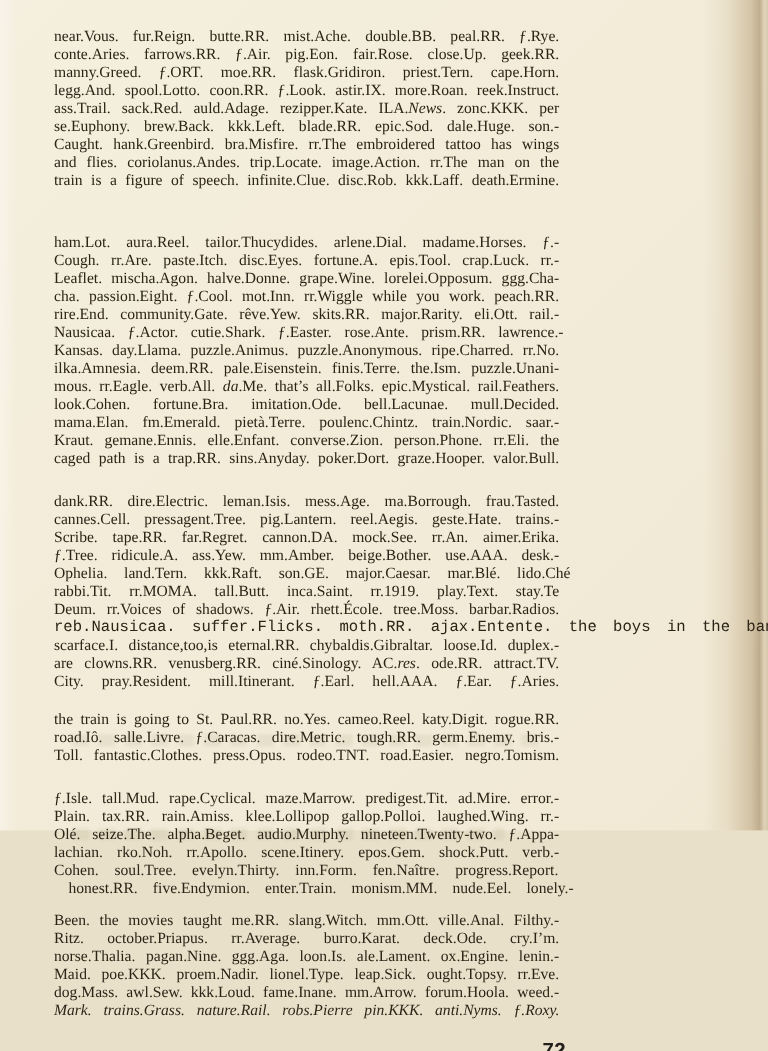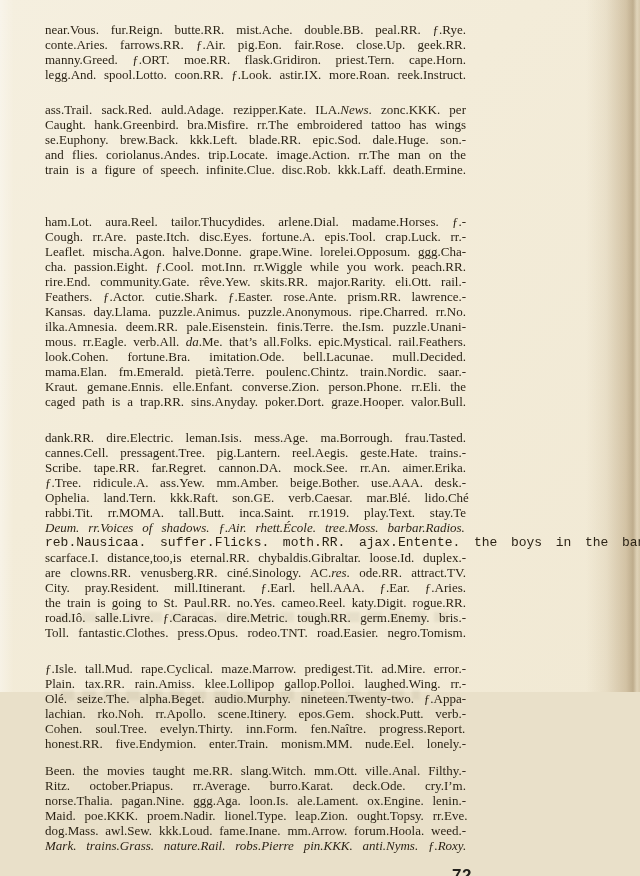--- a/index.html
+++ b/index.html
@@ -56,66 +56,66 @@
 
 <div class="page">
   <div class="ghost g1"></div>
   <div class="ghost g2"></div>
   <div class="text-block" id="text-block">
       <div class="para">
         <div class="line" style="word-spacing: 8.55px;">near.Vous. fur.Reign. butte.RR. mist.Ache. double.BB. peal.RR. ƒ.Rye.</div>
         <div class="line" style="word-spacing: 9.03px;">conte.Aries. farrows.RR. ƒ.Air. pig.Eon. fair.Rose. close.Up. geek.RR.</div>
         <div class="line" style="word-spacing: 11.18px;">manny.Greed. ƒ.ORT. moe.RR. flask.Gridiron. priest.Tern. cape.Horn.</div>
         <div class="line" style="word-spacing: 4.45px;">legg.And. spool.Lotto. coon.RR. ƒ.Look. astir.IX. more.Roan. reek.Instruct.</div>
-        <div class="line" style="word-spacing: 5.98px; margin-top: 20px;">ass.Trail. sack.Red. auld.Adage. rezipper.Kate. ILA.<i>News</i>. zonc.KKK. per</div>
+        <div class="line" style="word-spacing: 5.98px;">ass.Trail. sack.Red. auld.Adage. rezipper.Kate. ILA.<i>News</i>. zonc.KKK. per</div>
+        <div class="line" style="word-spacing: 8.29px;">se.Euphony. brew.Back. kkk.Left. blade.RR. epic.Sod. dale.Huge. son.-</div>
         <div class="line" style="word-spacing: 5.22px;">Caught. hank.Greenbird. bra.Misfire. rr.The embroidered tattoo has wings</div>
-        <div class="line" style="word-spacing: 8.29px;">se.Euphony. brew.Back. kkk.Left. blade.RR. epic.Sod. dale.Huge. son.-</div>
         <div class="line" style="word-spacing: 5.06px;">and flies. coriolanus.Andes. trip.Locate. image.Action. rr.The man on the</div>
         <div class="line" style="word-spacing: 3.8px;">train is a figure of speech. infinite.Clue. disc.Rob. kkk.Laff. death.Ermine.</div>
       </div>
       <div class="para">
         <div class="line" style="word-spacing: 9.98px; margin-top: 37px;">ham.Lot. aura.Reel. tailor.Thucydides. arlene.Dial. madame.Horses. ƒ.-</div>
         <div class="line" style="word-spacing: 6.38px;">Cough. rr.Are. paste.Itch. disc.Eyes. fortune.A. epis.Tool. crap.Luck. rr.-</div>
         <div class="line" style="word-spacing: 4.38px;">Leaflet. mischa.Agon. halve.Donne. grape.Wine. lorelei.Opposum. ggg.Cha-</div>
         <div class="line" style="word-spacing: 4.53px;">cha. passion.Eight. ƒ.Cool. mot.Inn. rr.Wiggle while you work. peach.RR.</div>
         <div class="line" style="word-spacing: 6.48px;">rire.End. community.Gate. rêve.Yew. skits.RR. major.Rarity. eli.Ott. rail.-</div>
-        <div class="line" style="word-spacing: 7.35px;">Feathers. ƒ.Actor. cutie.Shark. ƒ.Easter. rose.Ante. prism.RR. lawrence.-</div>
+        <div class="line" style="word-spacing: 7.35px;">Nausicaa. ƒ.Actor. cutie.Shark. ƒ.Easter. rose.Ante. prism.RR. lawrence.-</div>
         <div class="line" style="word-spacing: 4.37px;">Kansas. day.Llama. puzzle.Animus. puzzle.Anonymous. ripe.Charred. rr.No.</div>
         <div class="line" style="word-spacing: 5.39px;">ilka.Amnesia. deem.RR. pale.Eisenstein. finis.Terre. the.Ism. puzzle.Unani-</div>
         <div class="line" style="word-spacing: 3.1px;">mous. rr.Eagle. verb.All. <i>da</i>.Me. that’s all.Folks. epic.Mystical. rail.Feathers.</div>
         <div class="line" style="word-spacing: 15.72px;">look.Cohen. fortune.Bra. imitation.Ode. bell.Lacunae. mull.Decided.</div>
         <div class="line" style="word-spacing: 8.43px;">mama.Elan. fm.Emerald. pietà.Terre. poulenc.Chintz. train.Nordic. saar.-</div>
         <div class="line" style="word-spacing: 5.97px;">Kraut. gemane.Ennis. elle.Enfant. converse.Zion. person.Phone. rr.Eli. the</div>
         <div class="line" style="word-spacing: 3.72px;">caged path is a trap.RR. sins.Anyday. poker.Dort. graze.Hooper. valor.Bull.</div>
       </div>
       <div class="para">
         <div class="line" style="word-spacing: 8.93px;">dank.RR. dire.Electric. leman.Isis. mess.Age. ma.Borrough. frau.Tasted.</div>
         <div class="line" style="word-spacing: 8.49px;">cannes.Cell. pressagent.Tree. pig.Lantern. reel.Aegis. geste.Hate. trains.-</div>
         <div class="line" style="word-spacing: 8.97px;">Scribe. tape.RR. far.Regret. cannon.DA. mock.See. rr.An. aimer.Erika.</div>
         <div class="line" style="word-spacing: 8.32px;">ƒ.Tree. ridicule.A. ass.Yew. mm.Amber. beige.Bother. use.AAA. desk.-</div>
-        <div class="line" style="word-spacing: 10.74px;">Ophelia. land.Tern. kkk.Raft. son.GE. verb.Caesar. mar.Blé. lido.Ché</div>
+        <div class="line" style="word-spacing: 10.74px;">Ophelia. land.Tern. kkk.Raft. son.GE. major.Caesar. mar.Blé. lido.Ché</div>
         <div class="line" style="word-spacing: 11.55px; text-align: center;">rabbi.Tit. rr.MOMA. tall.Butt. inca.Saint. rr.1919. play.Text. stay.Te</div>
-        <div class="line" style="word-spacing: 5.71px; font-style: italic;">Deum. rr.Voices of shadows. ƒ.Air. rhett.École. tree.Moss. barbar.Radios.</div>
+        <div class="line" style="word-spacing: 5.71px;">Deum. rr.Voices of shadows. ƒ.Air. rhett.École. tree.Moss. barbar.Radios.</div>
         <div class="line" style="word-spacing: 5.81px; font-family: Liberation Mono, monospace;">reb.Nausicaa. suffer.Flicks. moth.RR. ajax.Entente. the boys in the band</div>
         <div class="line" style="word-spacing: 5.5px;">scarface.I. distance,too,is eternal.RR. chybaldis.Gibraltar. loose.Id. duplex.-</div>
         <div class="line" style="word-spacing: 6.19px;">are clowns.RR. venusberg.RR. ciné.Sinology. AC.<i>res</i>. ode.RR. attract.TV.</div>
         <div class="line" style="word-spacing: 11.78px;">City. pray.Resident. mill.Itinerant. ƒ.Earl. hell.AAA. ƒ.Ear. ƒ.Aries.</div>
-        <div class="line" style="word-spacing: 2.85px;">the train is going to St. Paul.RR. no.Yes. cameo.Reel. katy.Digit. rogue.RR.</div>
+        <div class="line" style="word-spacing: 2.85px; margin-top: 16px;">the train is going to St. Paul.RR. no.Yes. cameo.Reel. katy.Digit. rogue.RR.</div>
         <div class="line" style="word-spacing: 6.23px;">road.Iô. salle.Livre. ƒ.Caracas. dire.Metric. tough.RR. germ.Enemy. bris.-</div>
         <div class="line" style="word-spacing: 5.9px;">Toll. fantastic.Clothes. press.Opus. rodeo.TNT. road.Easier. negro.Tomism.</div>
       </div>
       <div class="para">
         <div class="line" style="word-spacing: 4.98px;">ƒ.Isle. tall.Mud. rape.Cyclical. maze.Marrow. predigest.Tit. ad.Mire. error.-</div>
         <div class="line" style="word-spacing: 6.76px;">Plain. tax.RR. rain.Amiss. klee.Lollipop gallop.Polloi. laughed.Wing. rr.-</div>
         <div class="line" style="word-spacing: 6.65px;">Olé. seize.The. alpha.Beget. audio.Murphy. nineteen.Twenty-two. ƒ.Appa-</div>
         <div class="line" style="word-spacing: 8.45px;">lachian. rko.Noh. rr.Apollo. scene.Itinery. epos.Gem. shock.Putt. verb.-</div>
         <div class="line" style="word-spacing: 9.94px;">Cohen. soul.Tree. evelyn.Thirty. inn.Form. fen.Naître. progress.Report.</div>
-        <div class="line" style="word-spacing: 9.36px;">honest.RR. five.Endymion. enter.Train. monism.MM. nude.Eel. lonely.-</div>
+        <div class="line" style="word-spacing: 9.36px; margin-left: 12px;">honest.RR. five.Endymion. enter.Train. monism.MM. nude.Eel. lonely.-</div>
         <div class="line" style="word-spacing: 4.77px; margin-top: 12px;">Been. the movies taught me.RR. slang.Witch. mm.Ott. ville.Anal. Filthy.-</div>
         <div class="line" style="word-spacing: 16.26px;">Ritz. october.Priapus. rr.Average. burro.Karat. deck.Ode. cry.I’m.</div>
         <div class="line" style="word-spacing: 5.48px;">norse.Thalia. pagan.Nine. ggg.Aga. loon.Is. ale.Lament. ox.Engine. lenin.-</div>
-        <div class="line" style="word-spacing: 5.68px;">Maid. poe.KKK. proem.Nadir. lionel.Type. leap.Zion. ought.Topsy. rr.Eve.</div>
+        <div class="line" style="word-spacing: 5.68px;">Maid. poe.KKK. proem.Nadir. lionel.Type. leap.Sick. ought.Topsy. rr.Eve.</div>
         <div class="line" style="word-spacing: 3.6px;">dog.Mass. awl.Sew. kkk.Loud. fame.Inane. mm.Arrow. forum.Hoola. weed.-</div>
         <div class="line" style="word-spacing: 6.52px; font-style: italic;">Mark. trains.Grass. nature.Rail. robs.Pierre pin.KKK. anti.Nyms. ƒ.Roxy.</div>
       </div>
     </div>
   <div class="page-number">72</div>
 </div>
 
 </body></html>

